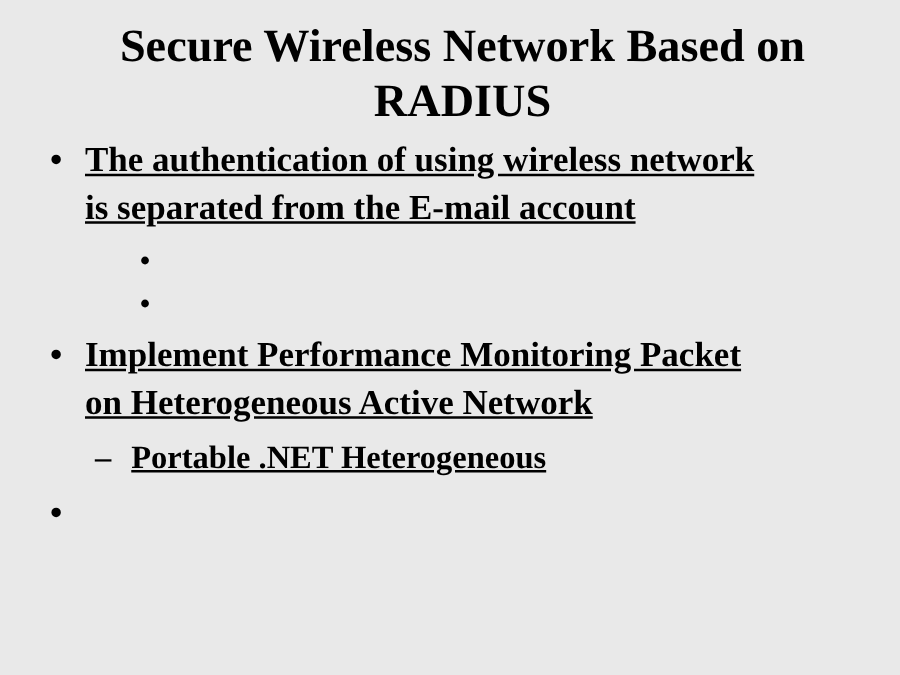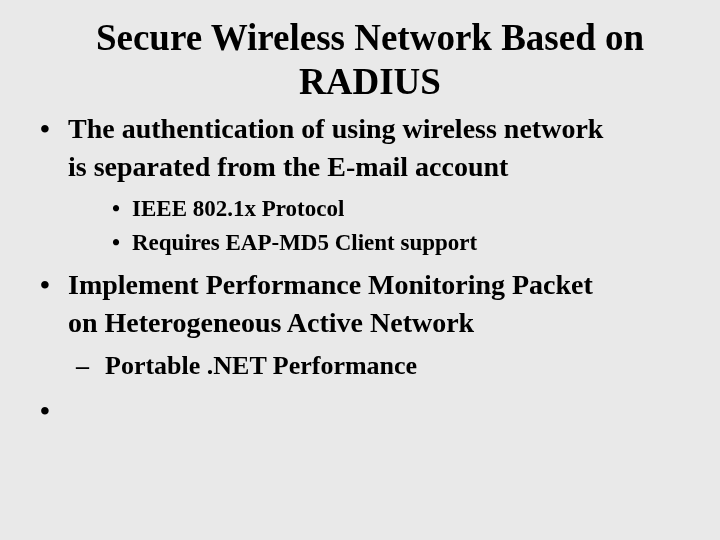--- a/index.html
+++ b/index.html
@@ -23,21 +23,21 @@
     text-align: center;
     font-size: 37px;
     line-height: 44px;
     font-weight: bold;
   }
   .row {
     display: flex;
     align-items: flex-start;
   }
   .row .marker { flex: 0 0 auto; text-align: left; }
-  .row .text  { flex: 0 1 auto; }
+  .row .text  { flex: 0 1 auto; text-decoration: underline; }
 
   
   .lvl1 {
     margin-top: 6px;
     padding-left: 40px;
     font-size: 28px;
     line-height: 38px;
   }
   .lvl1 .marker { width: 28px; }
 
@@ -74,35 +74,33 @@
 
   <h1 class="title">Secure Wireless Network Based on RADIUS</h1>
 
   <div class="row lvl1 b1 w540">
     <span class="marker">•</span>
     <span class="text">The authentication of using wireless network is separated from the E-mail account</span>
   </div>
 
   <div class="row lvl2 lvl2-first">
     <span class="marker">•</span>
-    <span class="text">IEEE 802.1x Protocol</span>
   </div>
 
   <div class="row lvl2">
     <span class="marker">•</span>
-    <span class="text">Requires EAP-MD5 Client support</span>
   </div>
 
   <div class="row lvl1 w615">
     <span class="marker">•</span>
     <span class="text">Implement Performance Monitoring Packet on Heterogeneous Active Network</span>
   </div>
 
   <div class="row lvldash">
     <span class="marker">–</span>
-    <span class="text">Portable .NET Performance</span>
+    <span class="text">Portable .NET Heterogeneous</span>
   </div>
 
   <div class="row lvl1 b4 w580">
     <span class="marker">•</span>
   </div>
 
 </div>
 
 </body></html>

